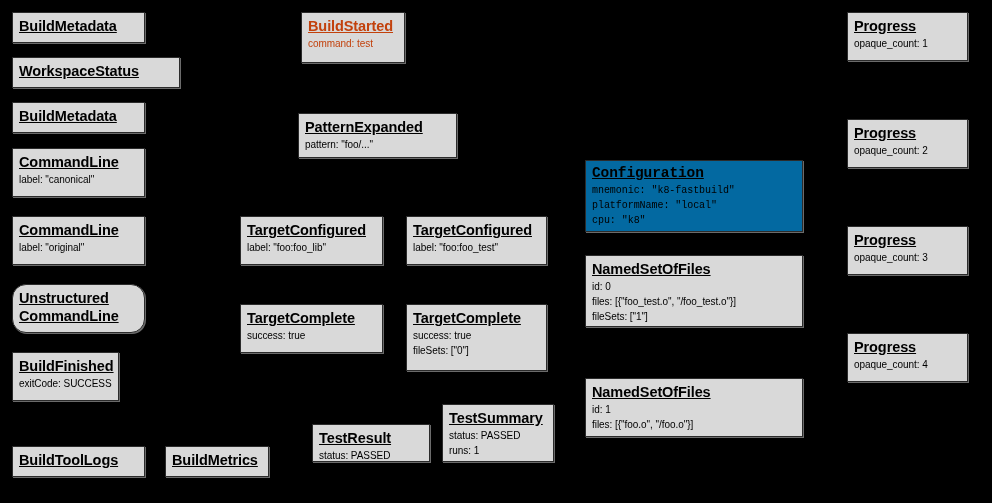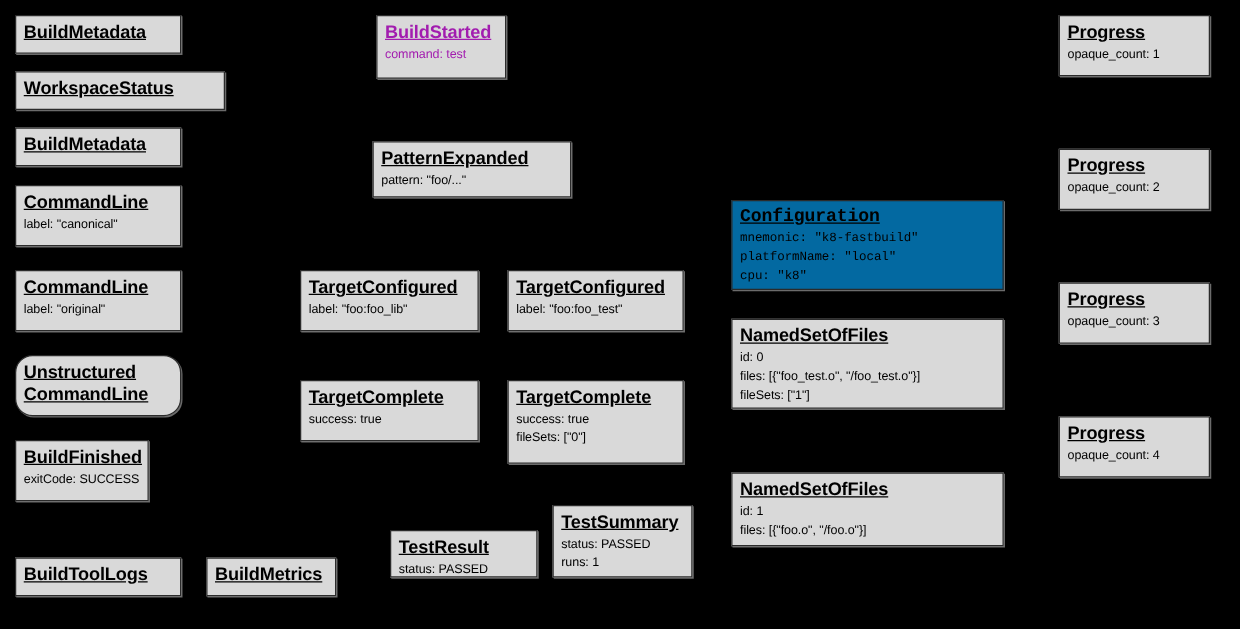--- a/index.html
+++ b/index.html
@@ -100,21 +100,21 @@
     <div class="node" style="left: 12px; top: 446px; width: 133px; height: 31px; background: rgb(217, 217, 217); border-color: rgb(43, 43, 43); color: rgb(0, 0, 0);">
       <div class="node-title-block">
         <div><span class="node-title">BuildToolLogs</span></div>
       </div>
     </div>
     <div class="node" style="left: 165px; top: 446px; width: 104px; height: 31px; background: rgb(217, 217, 217); border-color: rgb(43, 43, 43); color: rgb(0, 0, 0);">
       <div class="node-title-block">
         <div><span class="node-title">BuildMetrics</span></div>
       </div>
     </div>
-    <div class="node" style="left: 301px; top: 12px; width: 104px; height: 51px; background: rgb(217, 217, 217); border-color: rgb(43, 43, 43); color: #a21caf;">
+    <div class="node" style="left: 301px; top: 12px; width: 104px; height: 51px; background: rgb(217, 217, 217); border-color: rgb(43, 43, 43); color: #c2410c;">
       <div class="node-title-block">
         <div><span class="node-title">BuildStarted</span></div>
       </div>
       <div class="node-fields">
         <div class="node-field">command: test</div>
       </div>
     </div>
     <div class="node" style="left: 298px; top: 113px; width: 159px; height: 45px; background: rgb(217, 217, 217); border-color: rgb(43, 43, 43); color: rgb(0, 0, 0);">
       <div class="node-title-block">
         <div><span class="node-title">PatternExpanded</span></div>

